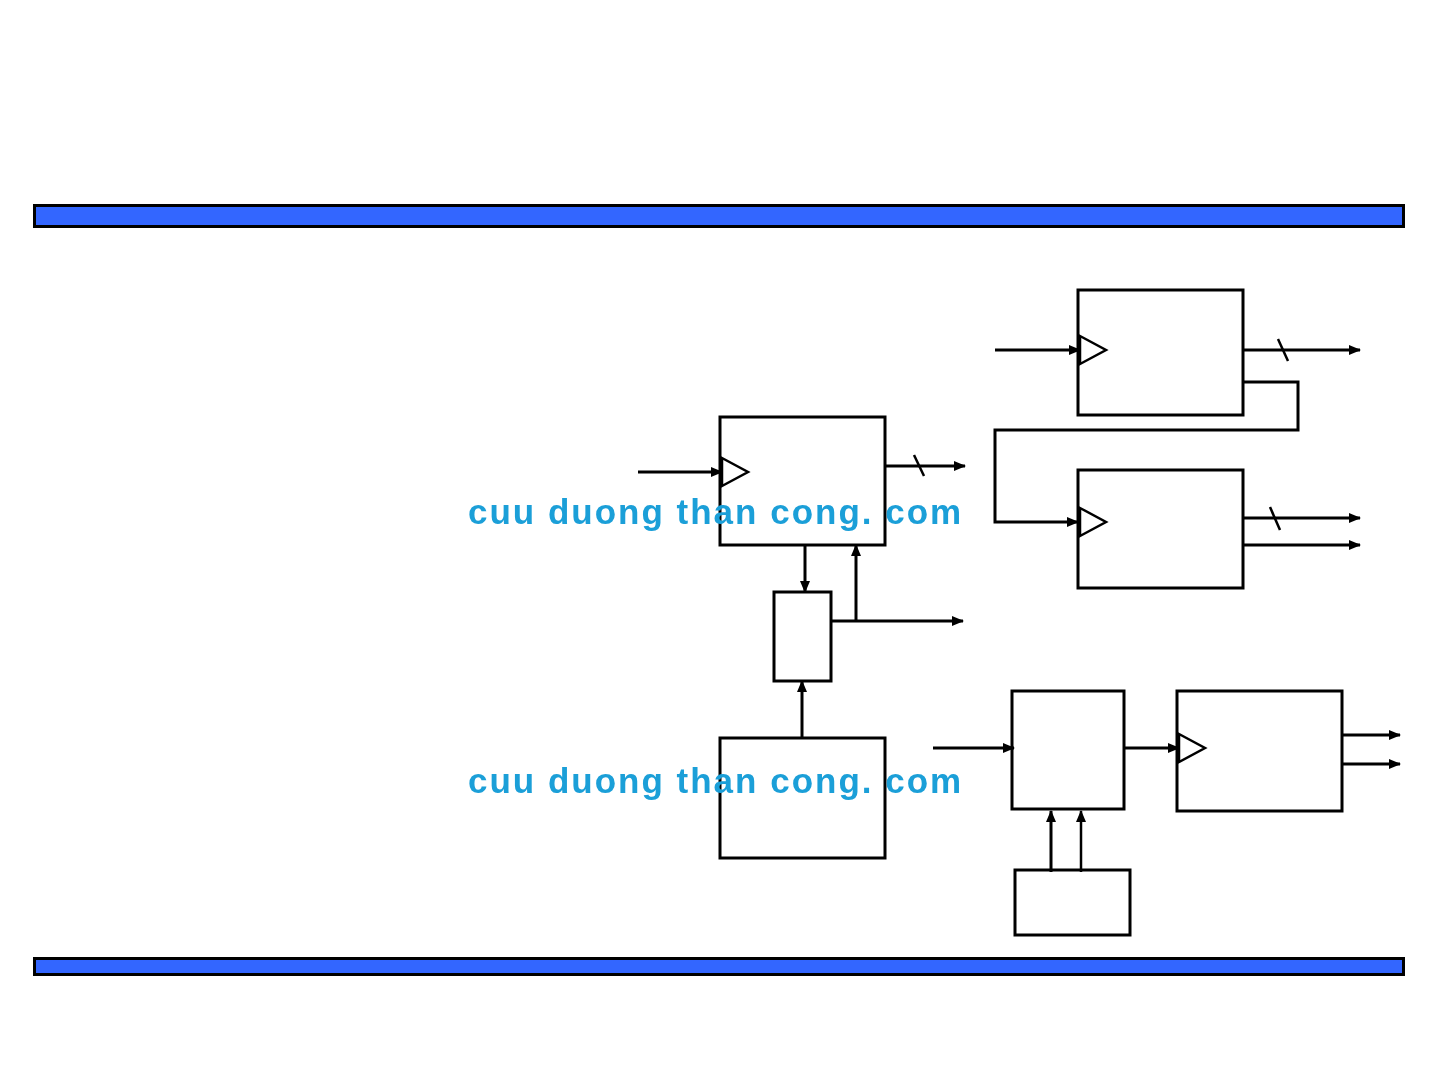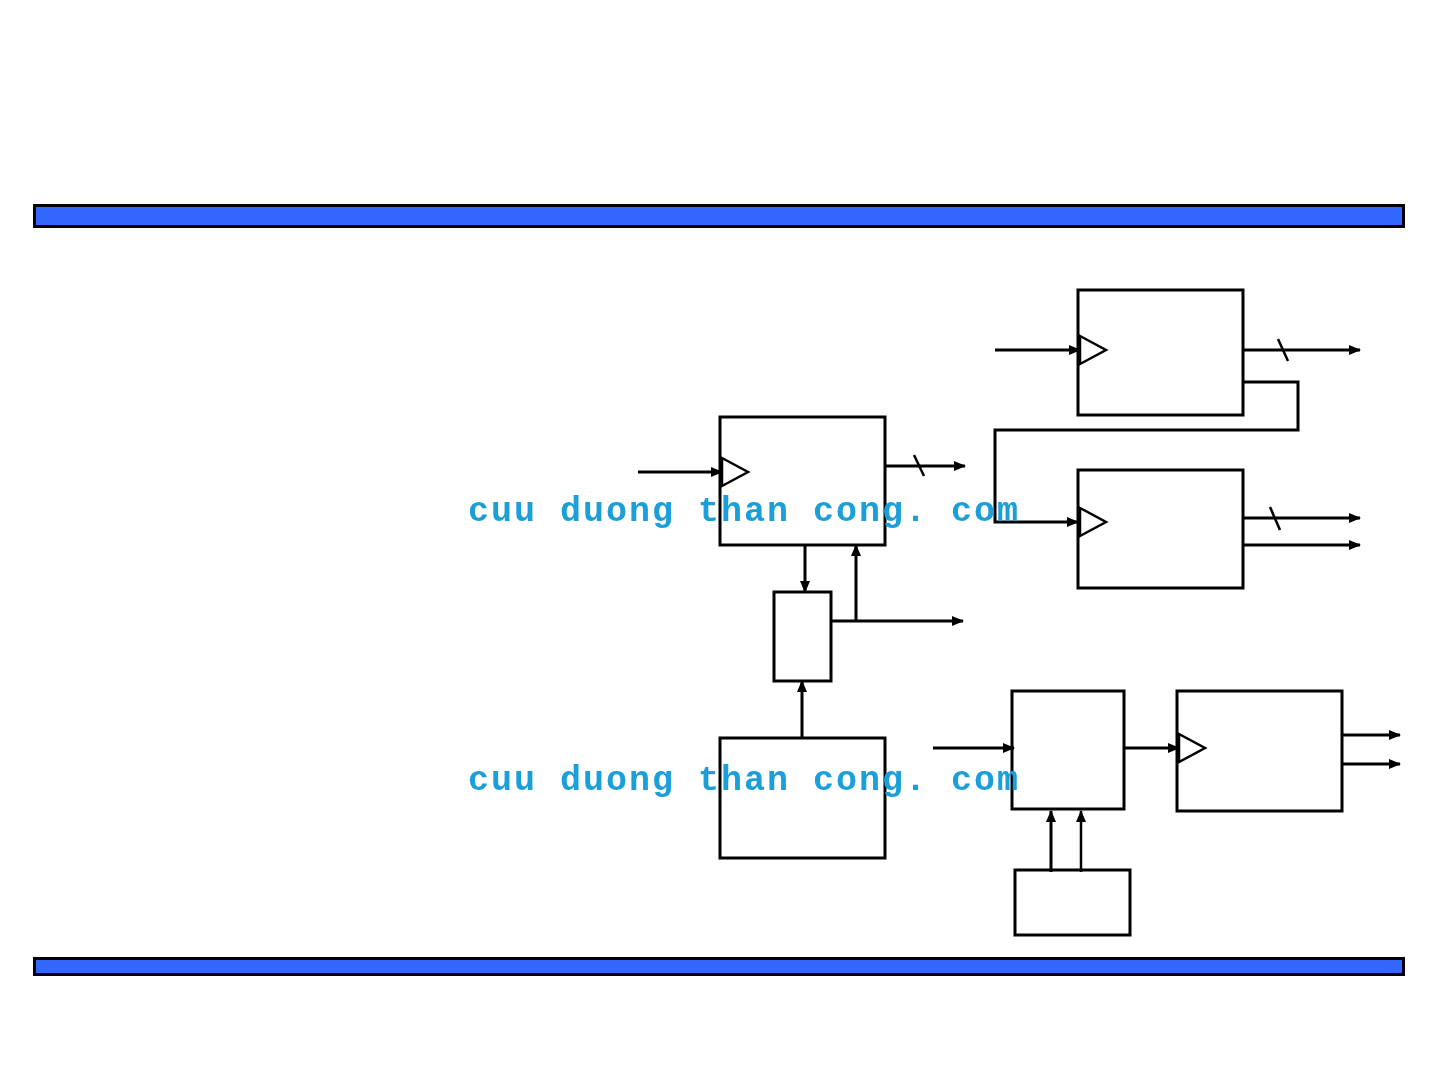--- a/index.html
+++ b/index.html
@@ -65,21 +65,21 @@
     stroke-width: 2.5;
     stroke-linejoin: miter;
   }
   .arrowhead {
     fill: #000000;
   }
   
   .watermark {
     position: absolute;
     color: #1b9fd8;
-    font-family: Liberation Mono, monospace;
+    font-family: Liberation Sans, sans-serif;
     font-size: 35px;
     font-weight: bold;
     letter-spacing: 2px;
     white-space: nowrap;
     user-select: none;
   }
   #watermark-upper { left: 468px; top: 492px; }
   #watermark-lower { left: 468px; top: 761px; }
 </style>
 </head>

